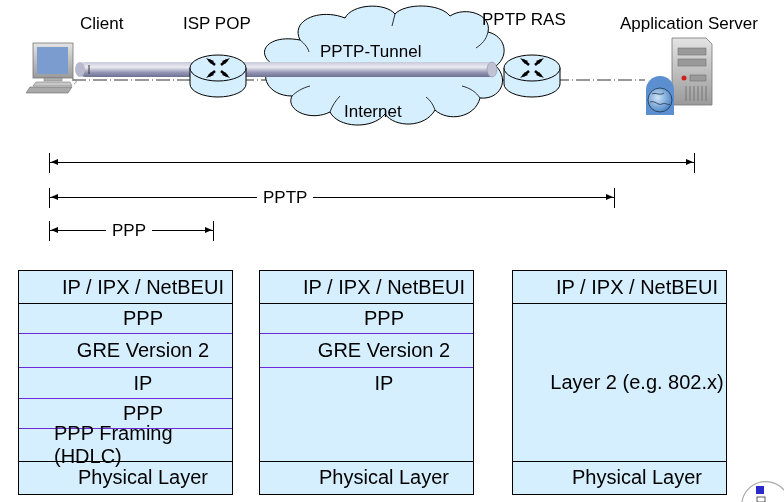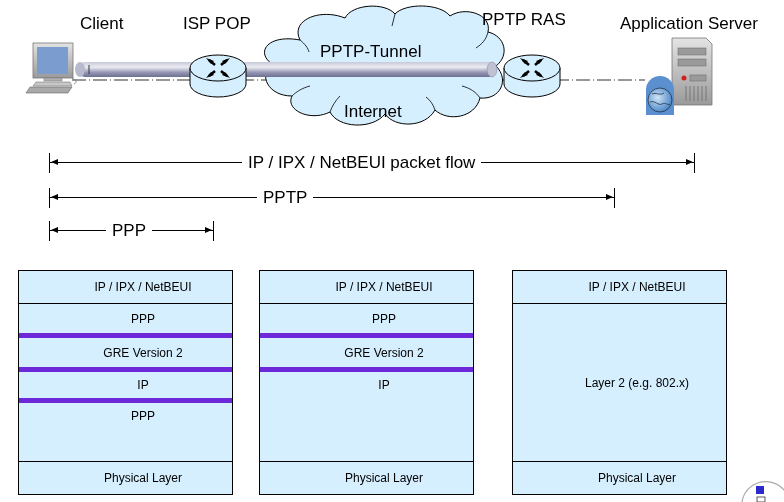--- a/index.html
+++ b/index.html
@@ -7,23 +7,23 @@
          font-family: "Liberation Sans", sans-serif; color: #000; }
   .node-label { position: absolute; font-size: 17px; white-space: nowrap; }
   .flow { position: absolute; height: 20px; }
   .flow .tick { position: absolute; top: 0; width: 1px; height: 20px; background: #000; }
   .flow .line { position: absolute; top: 9px; height: 1px; background: #000; }
   .flow .lbl { position: absolute; top: 0; font-size: 17px; background: #fff; padding: 0 6px; white-space: nowrap; line-height: 20px; }
   .flow .ah-l { position: absolute; top: 6px; width: 0; height: 0; border-top: 3.5px solid transparent; border-bottom: 3.5px solid transparent; border-right: 7px solid #000; }
   .flow .ah-r { position: absolute; top: 6px; width: 0; height: 0; border-top: 3.5px solid transparent; border-bottom: 3.5px solid transparent; border-left: 7px solid #000; }
   .stack { position: absolute; border: 1.5px solid #000; background: #d6efff; box-sizing: border-box; }
   .layer { position: absolute; left: 0; right: 0; display: flex; align-items: center; justify-content: center;
-           font-size: 12px; box-sizing: border-box; padding-left: 35px; }
+           font-size: 20px; box-sizing: border-box; padding-left: 35px; }
   .layer.solid-top { border-top: 1.5px solid #000; }
-  .layer.dash-top { border-top: 5px solid #6d28d9; }
+  .layer.dash-top { border-top: 1px solid #6d28d9; }
   svg { position: absolute; left: 0; top: 0; }
 </style>
 </head>
 <body>
 
 <svg width="784" height="140">
   <defs>
     <linearGradient id="tubeGrad" x1="0" y1="0" x2="0" y2="1">
       <stop offset="0" stop-color="#c8c9d8"></stop>
       <stop offset="0.35" stop-color="#ebebf3"></stop>
@@ -128,21 +128,20 @@
 <div class="node-label" style="left:620px; top:14px;">Application Server</div>
 <div class="node-label" style="left:320px; top:42px;">PPTP-Tunnel</div>
 <div class="node-label" style="left:344px; top:102px;">Internet</div>
 
 <div class="flow" style="left:49px; top:153px; width:646px;">
   <div class="tick" style="left:0;"></div>
   <div class="line" style="left:1px; right:1px;"></div>
   <div class="ah-l" style="left:2px;"></div>
   <div class="ah-r" style="right:2px;"></div>
   <div class="tick" style="right:0;"></div>
-  <div class="lbl" style="left:193px;">IP / IPX / NetBEUI packet flow</div>
 </div>
 <div class="flow" style="left:49px; top:188px; width:566px;">
   <div class="tick" style="left:0;"></div>
   <div class="line" style="left:1px; right:1px;"></div>
   <div class="ah-l" style="left:2px;"></div>
   <div class="ah-r" style="right:2px;"></div>
   <div class="tick" style="right:0;"></div>
   <div class="lbl" style="left:208px;">PPTP</div>
 </div>
 <div class="flow" style="left:49px; top:221px; width:165px;">
@@ -153,20 +152,21 @@
   <div class="tick" style="right:0;"></div>
   <div class="lbl" style="left:57px;">PPP</div>
 </div>
 
 <div class="stack" style="left:18px; top:270px; width:215px; height:225px;">
   <div class="layer" style="top:0; height:32px;">IP / IPX / NetBEUI</div>
   <div class="layer solid-top" style="top:32px; height:30px;">PPP</div>
   <div class="layer dash-top" style="top:62px; height:34px;">GRE Version 2</div>
   <div class="layer dash-top" style="top:96px; height:31px;">IP</div>
   <div class="layer dash-top" style="top:127px; height:30px;">PPP</div>
+  <div class="layer dash-top" style="top:157px; height:33px;">PPP Framing (HDLC)</div>
   <div class="layer solid-top" style="top:190px; height:32px;">Physical Layer</div>
 </div>
 
 <div class="stack" style="left:259px; top:270px; width:215px; height:225px;">
   <div class="layer" style="top:0; height:32px;">IP / IPX / NetBEUI</div>
   <div class="layer solid-top" style="top:32px; height:30px;">PPP</div>
   <div class="layer dash-top" style="top:62px; height:34px;">GRE Version 2</div>
   <div class="layer dash-top" style="top:96px; height:31px;">IP</div>
   <div class="layer solid-top" style="top:190px; height:32px;">Physical Layer</div>
 </div>

